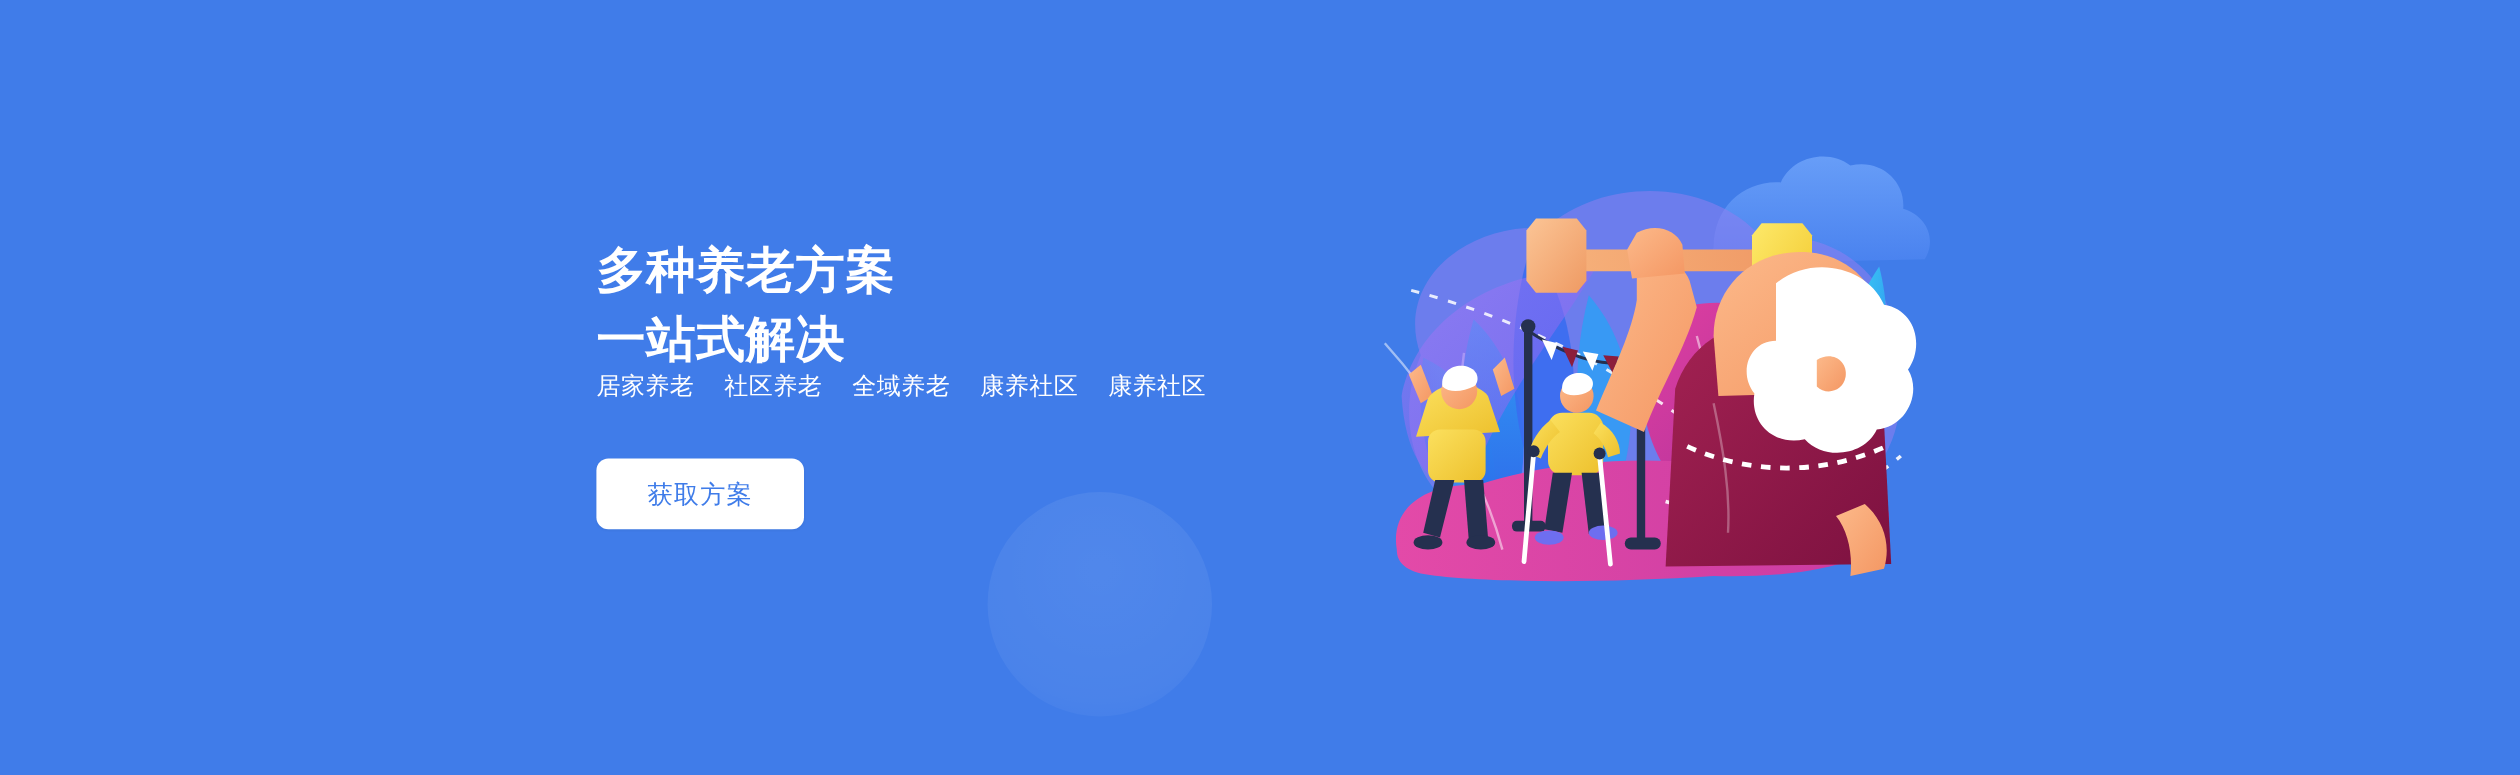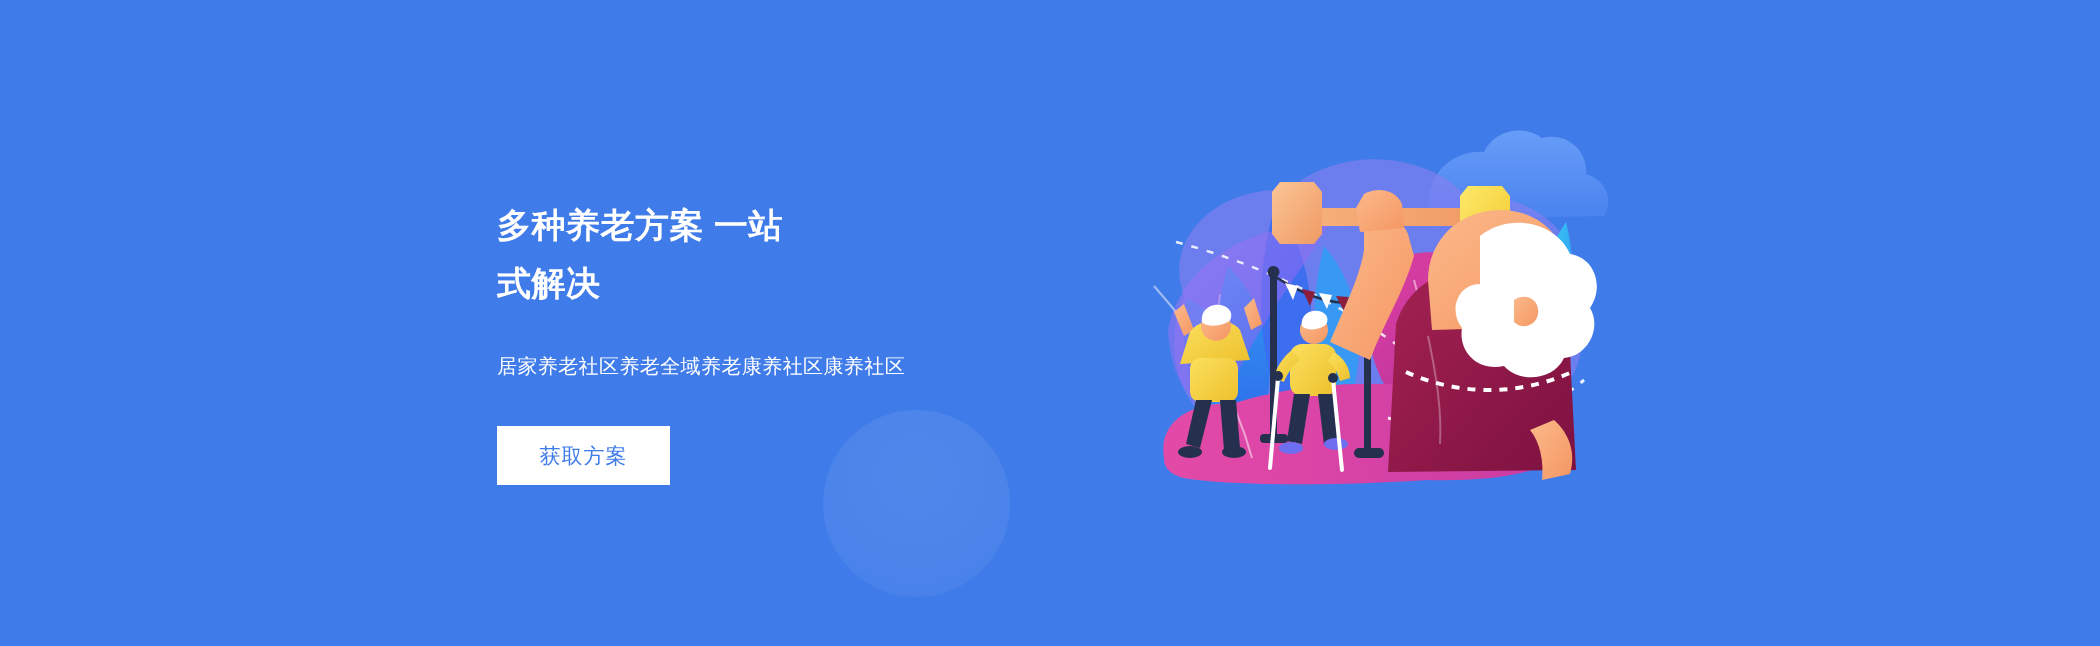--- a/index.html
+++ b/index.html
@@ -15,32 +15,32 @@
   
   .deco-circle{
     position:absolute;left:823px;top:410px;width:187px;height:187px;
     border-radius:50%;
     background:radial-gradient(circle at 50% 35%, rgba(255,255,255,.085), rgba(255,255,255,.055) 70%, rgba(255,255,255,0) 100%);
     pointer-events:none;
   }
   
   .copy{position:absolute;left:497px;top:196px;width:560px;}
   .headline{
-    color:#ffffff;font-size:34px;line-height:58px;font-weight:700;
+    color:#ffffff;font-size:41px;line-height:58px;font-weight:700;
     letter-spacing:.5px;white-space:pre-wrap;margin:0;
     max-width:300px;
   }
   .tags{
-    margin-top:44px;display:flex;align-items:center;
+    display:flex;align-items:center;gap:25px;
     color:#ffffff;font-size:20px;line-height:1;letter-spacing:.4px;
   }
   .tag{white-space:nowrap;}
   .cta{
     margin-top:50px;display:inline-flex;align-items:center;justify-content:center;
-    width:173px;height:59px;background:#ffffff;border:none;border-radius:0;
+    width:173px;height:59px;background:#ffffff;border:none;border-radius:10px;
     color:#3f7ce9;font-size:21px;letter-spacing:1px;cursor:pointer;
     font-family:"Liberation Sans","DejaVu Sans",sans-serif;
     box-shadow:0 1px 2px rgba(0,0,0,.04);
   }
   
   .illus{position:absolute;left:1128px;top:86px;width:500px;height:440px;}
   .illus svg{display:block;width:100%;height:100%;}
 </style>
 </head>
 <body>

